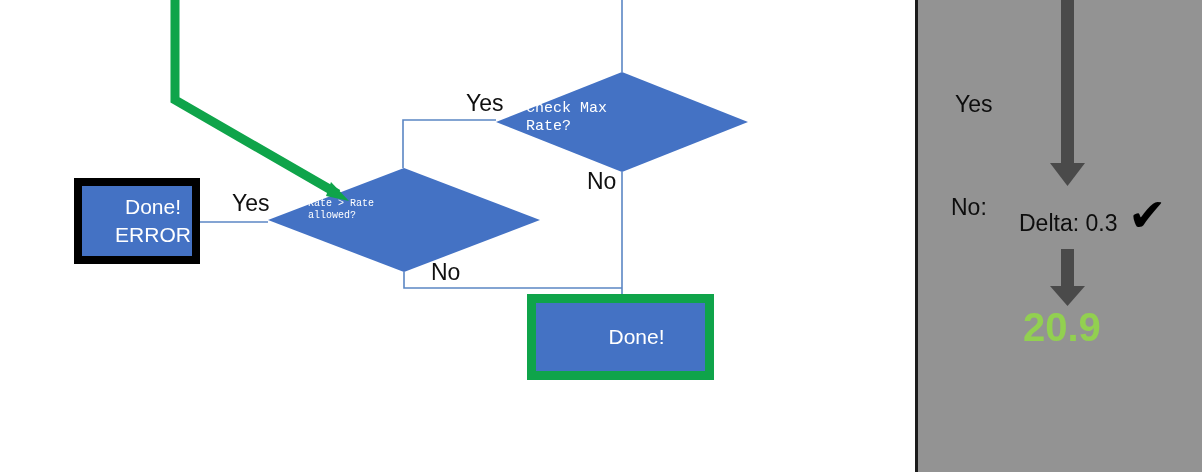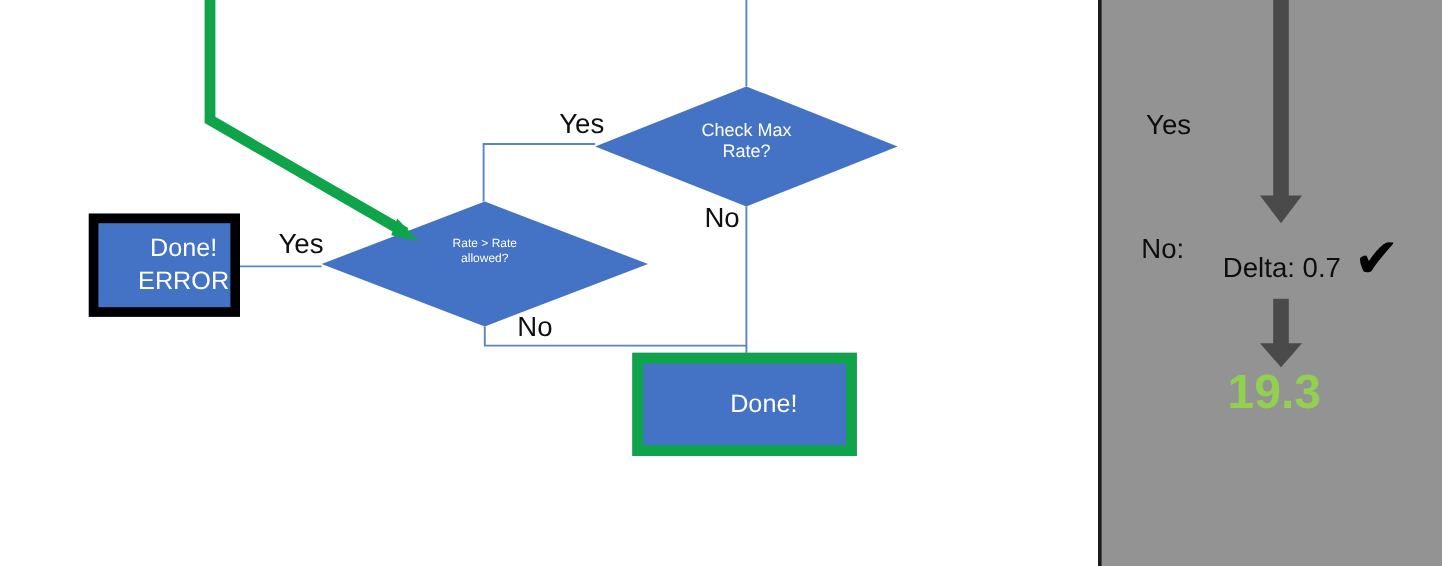--- a/index.html
+++ b/index.html
@@ -20,22 +20,22 @@
   
   #flow-svg {
     position: absolute;
     left: 0; top: 0;
     width: 1202px;
     height: 472px;
   }
   .node-text {
     position: absolute;
     color: #ffffff;
-    text-align: center;
-    font-family: Liberation Sans, sans-serif;
+    text-align: left;
+    font-family: Liberation Mono, monospace;
     line-height: 1.18;
     pointer-events: none;
     white-space: pre-line;
   }
   .edge-label {
     position: absolute;
     color: #101010;
     font-family: "Liberation Sans", sans-serif;
     font-size: 23px;
     line-height: 1;
@@ -176,20 +176,20 @@
       <g>
         <rect x="143" y="249" width="13" height="40" fill="#4A4A4A"></rect>
         <polygon points="132,286 167,286 149.5,306" fill="#4A4A4A"></polygon>
       </g>
     </svg>
 
     <div class="panel-text" id="panel-yes">Yes</div>
 
     <div class="panel-text" id="panel-no">No:</div>
 
-    <div class="panel-text" id="panel-delta">Delta: 0.7</div>
+    <div class="panel-text" id="panel-delta">Delta: 0.3</div>
 
     <div class="panel-text" id="panel-check">✔</div>
 
-    <div class="panel-text" id="panel-value">19.3</div>
+    <div class="panel-text" id="panel-value">20.9</div>
   </div>
 
 </div>
 
 </body></html>

